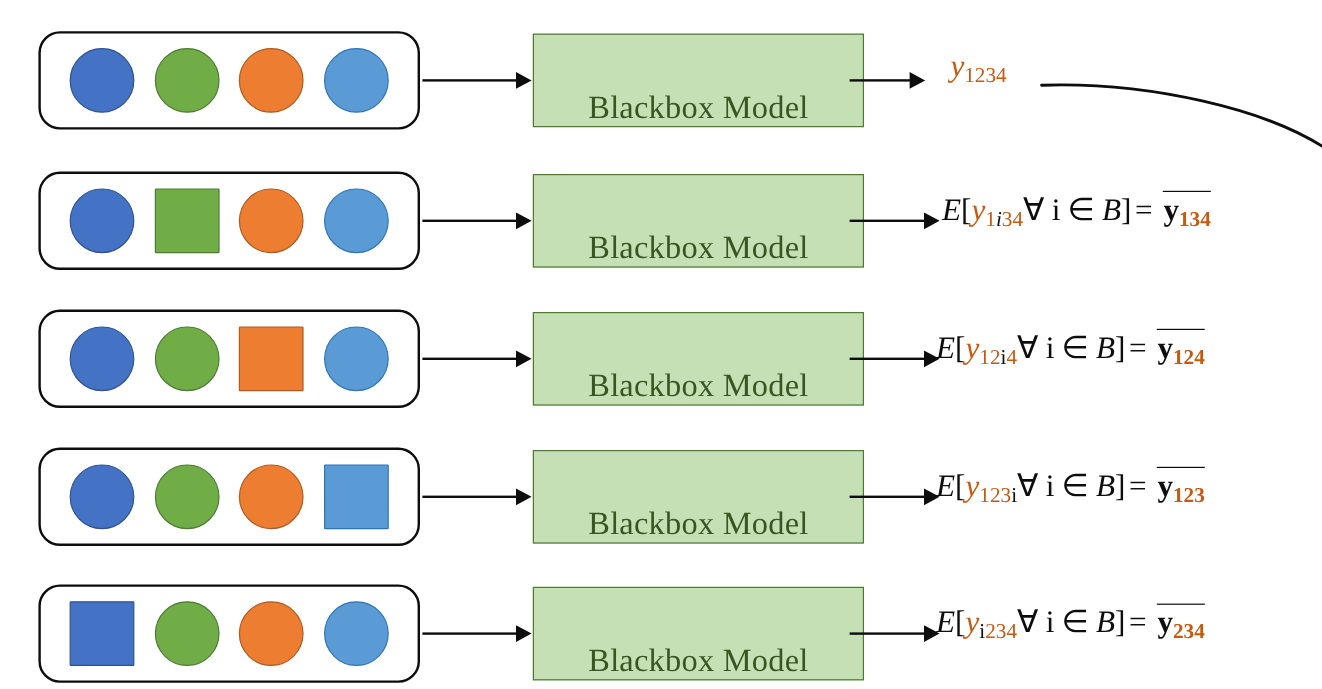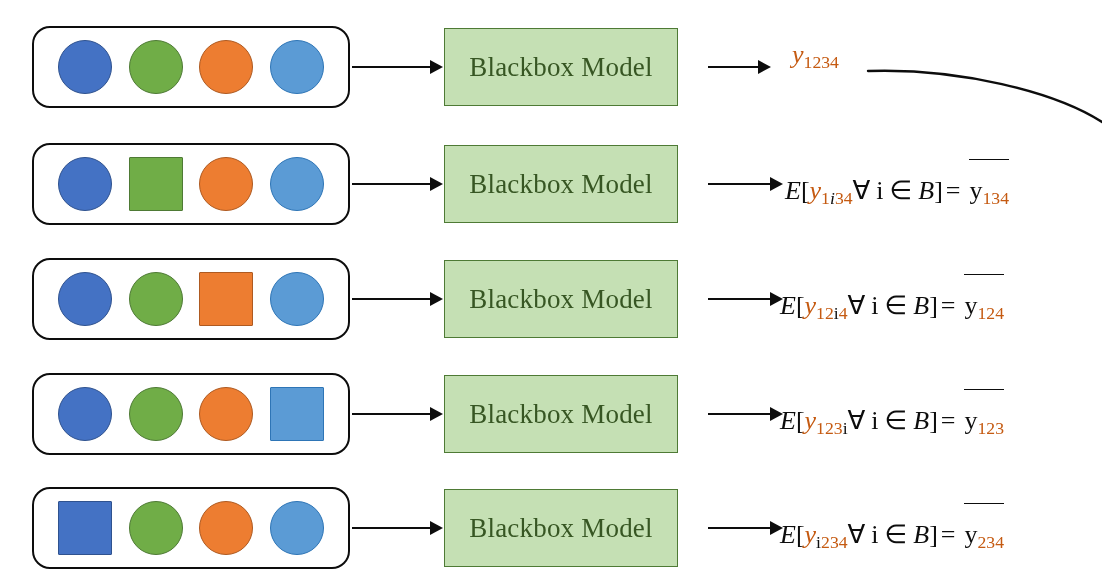--- a/index.html
+++ b/index.html
@@ -76,27 +76,27 @@
     border-left: 13px solid #0d0d0d;
     border-top: 7px solid transparent;
     border-bottom: 7px solid transparent;
   }
 
   
   .model-box {
     position: absolute;
     left: 444px;
     top: 2px;
-    width: 234px;
+    width: 276px;
     height: 78px;
     background: #c5e0b4;
     border: 1.5px solid #4e7a35;
     box-sizing: border-box;
     display: flex;
-    align-items: center;
+    align-items: flex-end;
     justify-content: center;
   }
   .model-label {
     font-family: "Liberation Serif", serif;
     font-size: 27px;
     color: #375623;
     letter-spacing: 0.2px;
     white-space: nowrap;
   }
 
@@ -137,22 +137,23 @@
   .mup { font-style: normal; }
   .sub {
     font-size: 0.68em;
     vertical-align: -0.28em;
     font-style: normal;
   }
   .sub.it { font-style: italic; }
   .num-orange { color: #c55a11; }
   .bar {
     border-top: 1.8px solid #0d0d0d;
-    padding-top: 18px;
+    padding-top: 2px;
     display: inline-block;
+    font-weight: bold;
   }
   .op { padding: 0 3px; }
   .sp { display: inline-block; width: 6px; }
 
   
   .curve {
     position: absolute;
     left: 0; top: 0;
     width: 1102px;
     height: 574px;

